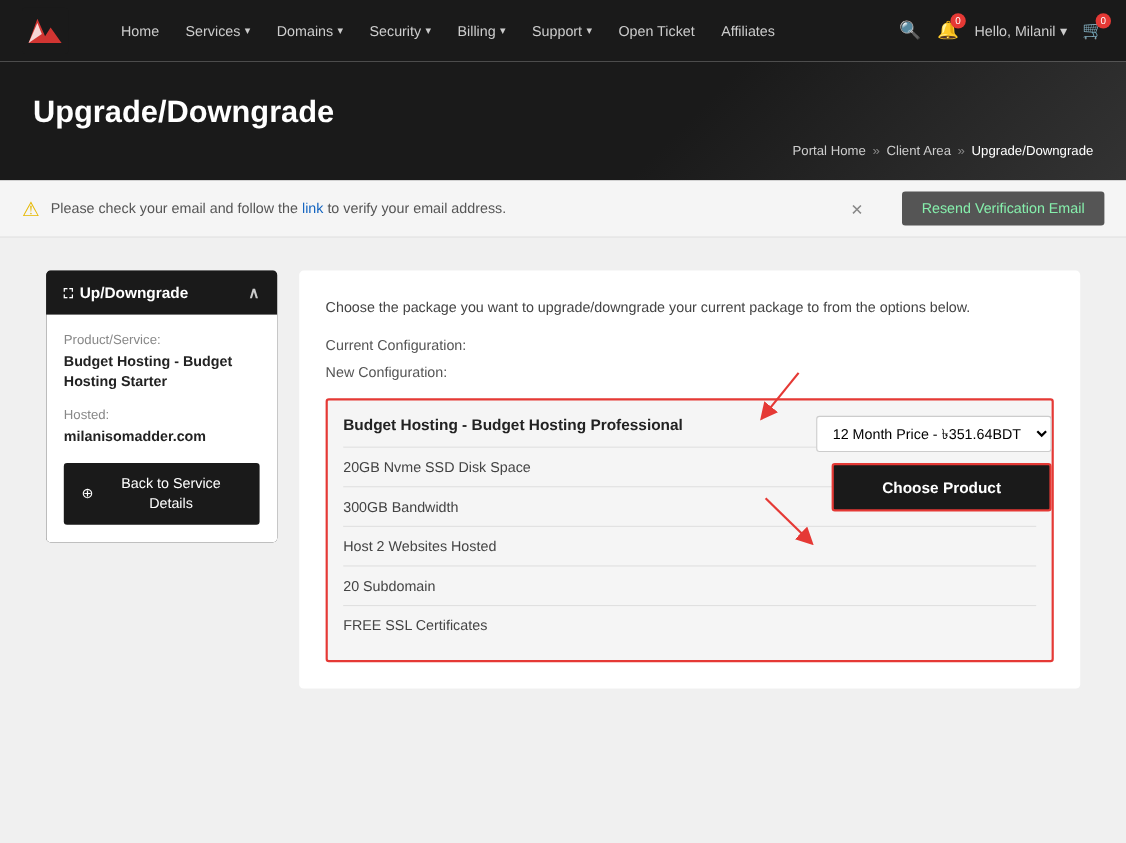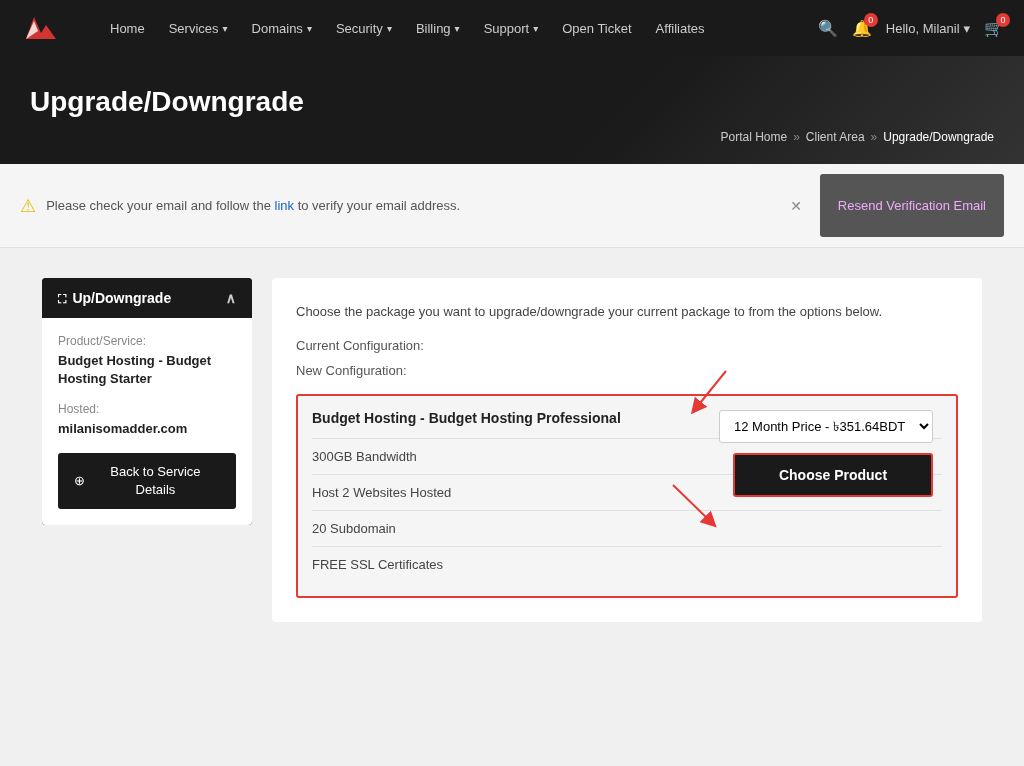--- a/index.html
+++ b/index.html
@@ -119,27 +119,28 @@
     }
     .alert-text a { color: #1565c0; }
     .alert-close {
       color: #888;
       cursor: pointer;
       font-size: 14px;
       padding: 0 8px;
     }
     .resend-btn {
       background: #555;
-      color: #f0abfc;
+      color: #86efac;
       border: none;
-      padding: 24px 18px;
+      padding: 8px 18px;
       font-size: 13px;
       cursor: pointer;
       border-radius: 3px;
       white-space: nowrap;
+      margin-left: 17px;
     }
 
     
     .main-content {
       display: flex;
       gap: 20px;
       padding: 30px 20px;
       max-width: 980px;
       margin: 0 auto;
     }
@@ -254,21 +255,21 @@
     .product-features li {
       padding: 10px 0;
       border-top: 1px solid #e0e0e0;
     }
     .product-actions {
       display: flex;
       flex-direction: column;
       align-items: flex-end;
       gap: 10px;
       position: absolute;
-      right: 23px;
+      right: 0;
       top: 14px;
     }
     .price-select {
       border: 1px solid #ccc;
       padding: 7px 10px;
       font-size: 13px;
       border-radius: 3px;
       background: #fff;
       cursor: pointer;
       min-width: 200px;
@@ -420,20 +421,21 @@
               <marker id="arr2" markerWidth="8" markerHeight="8" refX="4" refY="4" orient="auto">
                 <path d="M0,0 L8,4 L0,8 Z" fill="#e53935"></path>
               </marker>
             </defs>
           <line x1="10" y1="5" x2="48" y2="42" stroke="#e53935" stroke-width="2" marker-end="url(#arr2)"></line>
         </svg>
         <button class="choose-btn">Choose Product</button>
       </div>
 
       <ul class="product-features">
+        <li>20GB Nvme SSD Disk Space</li>
         <li>300GB Bandwidth</li>
         <li>Host 2 Websites Hosted</li>
         <li>20 Subdomain</li>
         <li>FREE SSL Certificates</li>
       </ul>
     </div>
   </div>
 
 </div>
 

